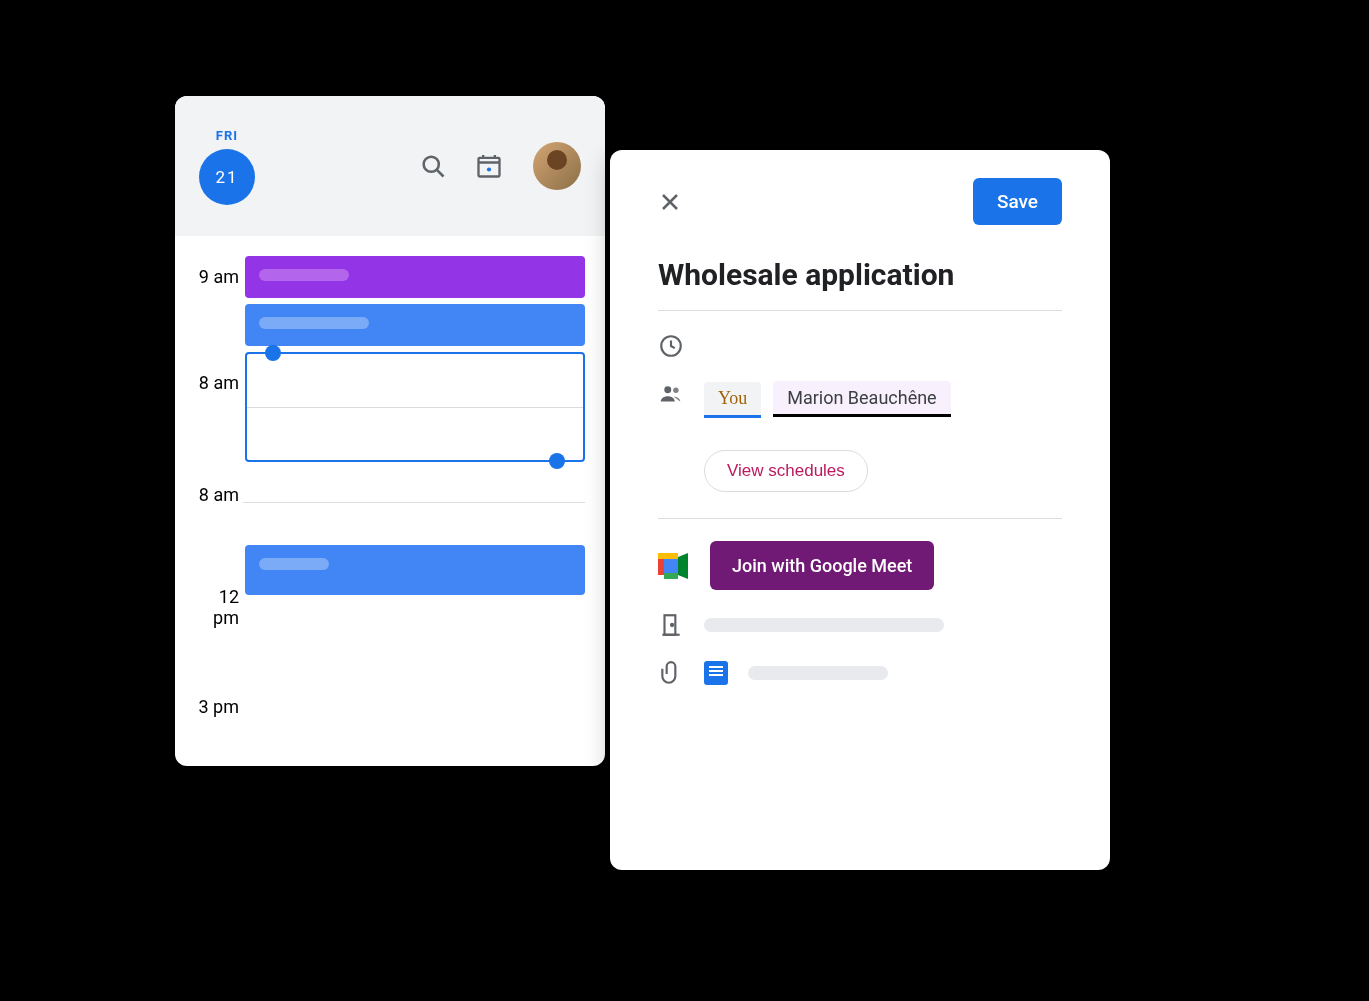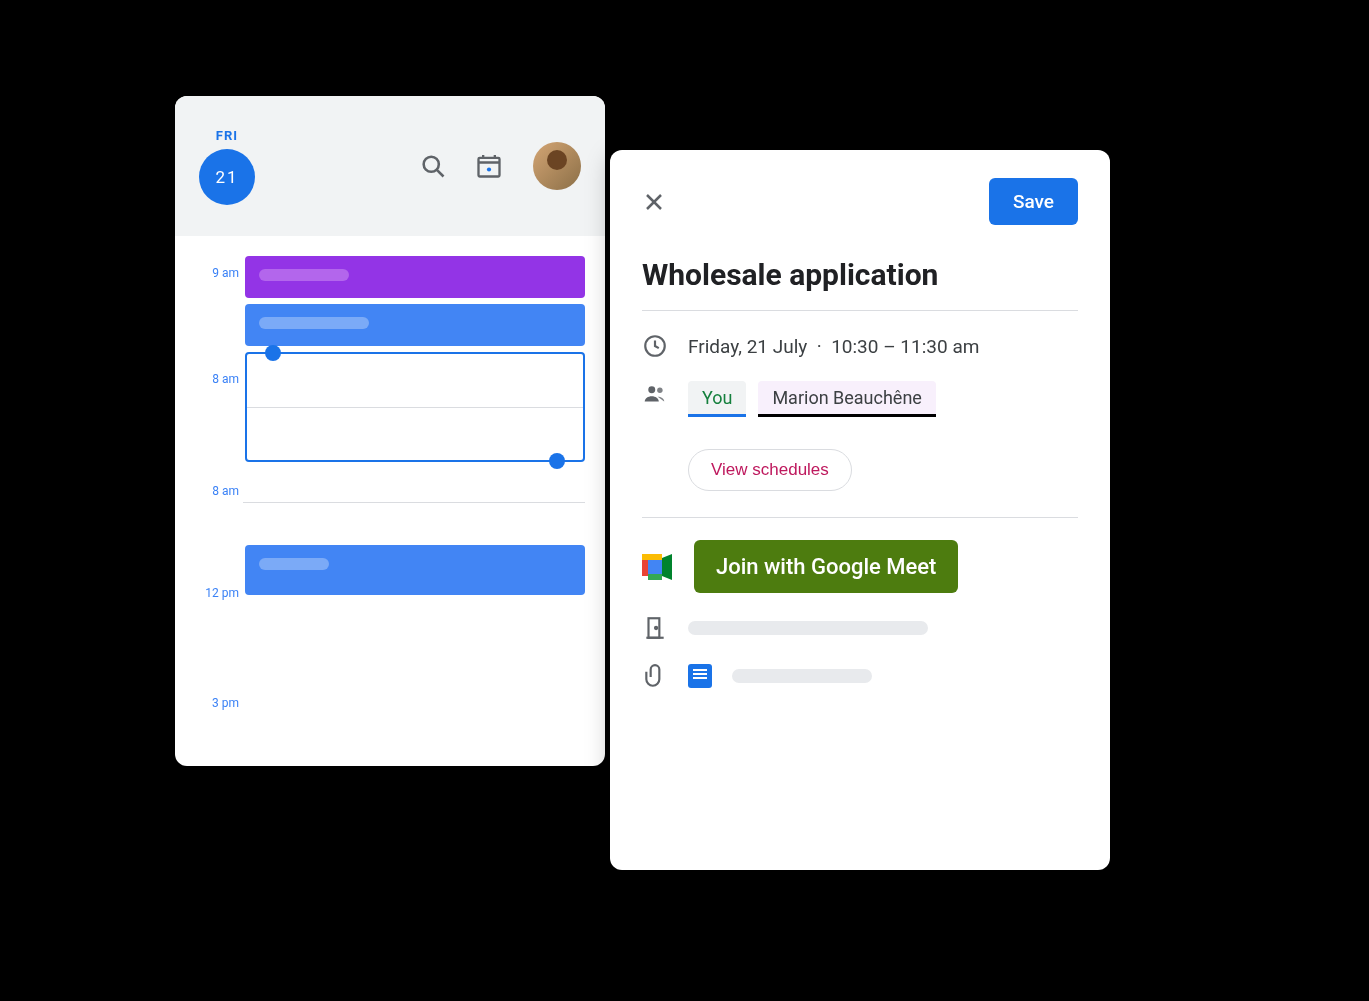--- a/index.html
+++ b/index.html
@@ -76,22 +76,22 @@
       background: #6b4423;
       border-radius: 50%;
     }
     .schedule {
       position: relative;
       padding: 20px 20px 20px 70px;
     }
     .time-label {
       position: absolute;
       left: 16px;
-      font-size: 12px;
-      color: #3b82f6;
+      font-size: 18px;
+      color: #000000;
       text-align: right;
       width: 48px;
     }
     .hour-line {
       border-top: 1px solid #dadce0;
       margin-left: -2px;
     }
     .event-block {
       border-radius: 4px;
       margin-bottom: 6px;
@@ -134,21 +134,21 @@
 
     .event-panel {
       position: absolute;
       left: 610px;
       top: 150px;
       width: 500px;
       height: 720px;
       background: #fff;
       border-radius: 12px;
       box-shadow: 0 6px 24px rgba(0,0,0,0.25);
-      padding: 28px 32px;
+      padding: 28px 48px;
     }
     .panel-top {
       display: flex;
       align-items: center;
       justify-content: space-between;
       margin-bottom: 32px;
     }
     .close-x {
       width: 24px;
       height: 24px;
@@ -191,41 +191,41 @@
     }
     .chip {
       display: inline-block;
       padding: 6px 14px;
       font-size: 18px;
       border-radius: 4px 4px 0 0;
       margin-right: 8px;
       background: #f1f3f4;
       position: relative;
     }
-    .chip-you { border-bottom: 3px solid #1a73e8; color: #15803d; }
+    .chip-you { border-bottom: 3px solid #1a73e8; color: #a16207; font-family: Liberation Serif, serif; }
     .chip-guest { border-bottom: 3px solid #000000; color: #3c4043; background: #f8f0fc; }
     .pill-btn {
       display: inline-block;
       border: 1px solid #dadce0;
       border-radius: 999px;
       padding: 10px 22px;
       color: #be185d;
       font-size: 17px;
       cursor: pointer;
       margin-left: 46px;
       margin-top: 10px;
       background: #fff;
     }
     .meet-btn {
-      background: #4d7c0f;
+      background: #701a75;
       color: #fff;
       border: none;
       border-radius: 6px;
       padding: 14px 22px;
-      font-size: 22px;
+      font-size: 18px;
       font-weight: 500;
       cursor: pointer;
       font-family: inherit;
     }
     .meet-logo {
       width: 32px;
       height: 26px;
       position: relative;
       flex-shrink: 0;
     }
@@ -312,25 +312,20 @@
   </div>
 
   <h2 class="event-title">Wholesale application</h2>
   <hr class="divider">
 
   <div class="detail-row">
     <svg class="detail-icon" viewBox="0 0 24 24" fill="none" stroke="currentColor" stroke-width="2">
       <circle cx="12" cy="12" r="9"></circle>
         <polyline points="12 7 12 12 15.5 14"></polyline>
     </svg>
-    <span class="detail-text">
-      <span>Friday, 21 July</span>
-      &nbsp;·&nbsp;
-      <span>10:30 – 11:30 am</span>
-    </span>
   </div>
 
   <div class="detail-row" style="align-items:flex-start;">
     <svg class="detail-icon" viewBox="0 0 24 24" fill="currentColor">
       <circle cx="9" cy="8" r="3.2"></circle>
         <path d="M2.5 19c0-3 3-5 6.5-5s6.5 2 6.5 5"></path>
       <circle cx="16.5" cy="8.5" r="2.5" opacity="0.8"></circle>
         <path d="M14.5 14.5c3 0 6 1.5 6 4.5" opacity="0.8"></path>
     </svg>
     <div>

